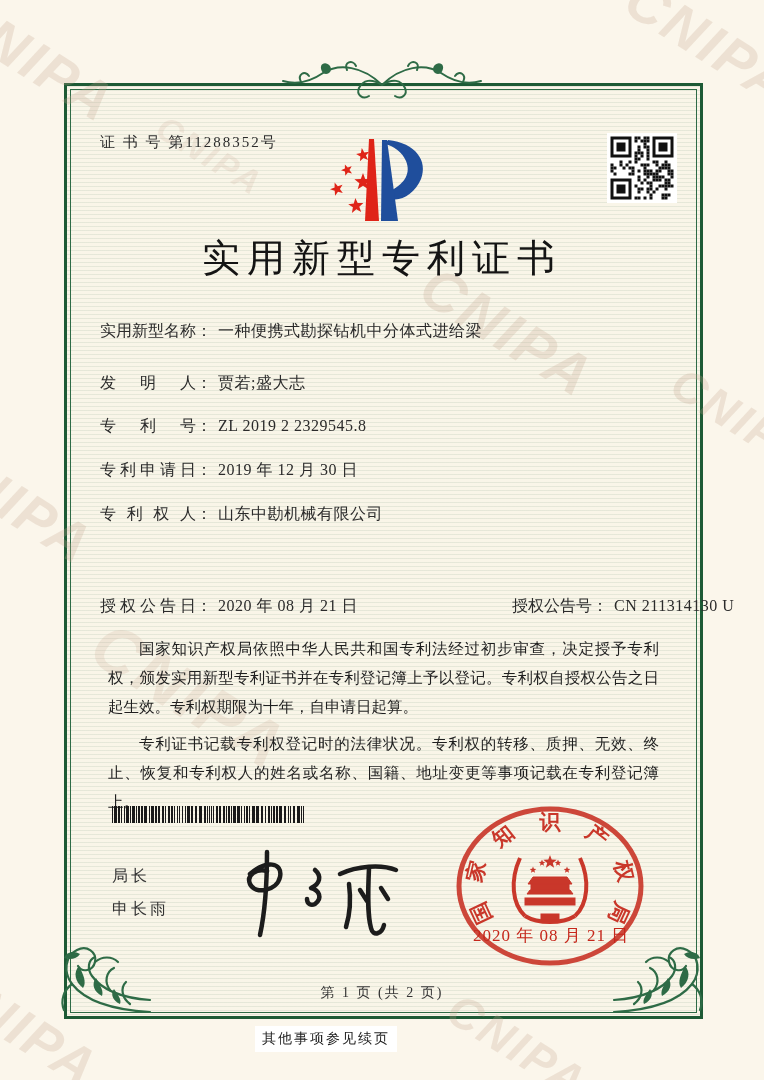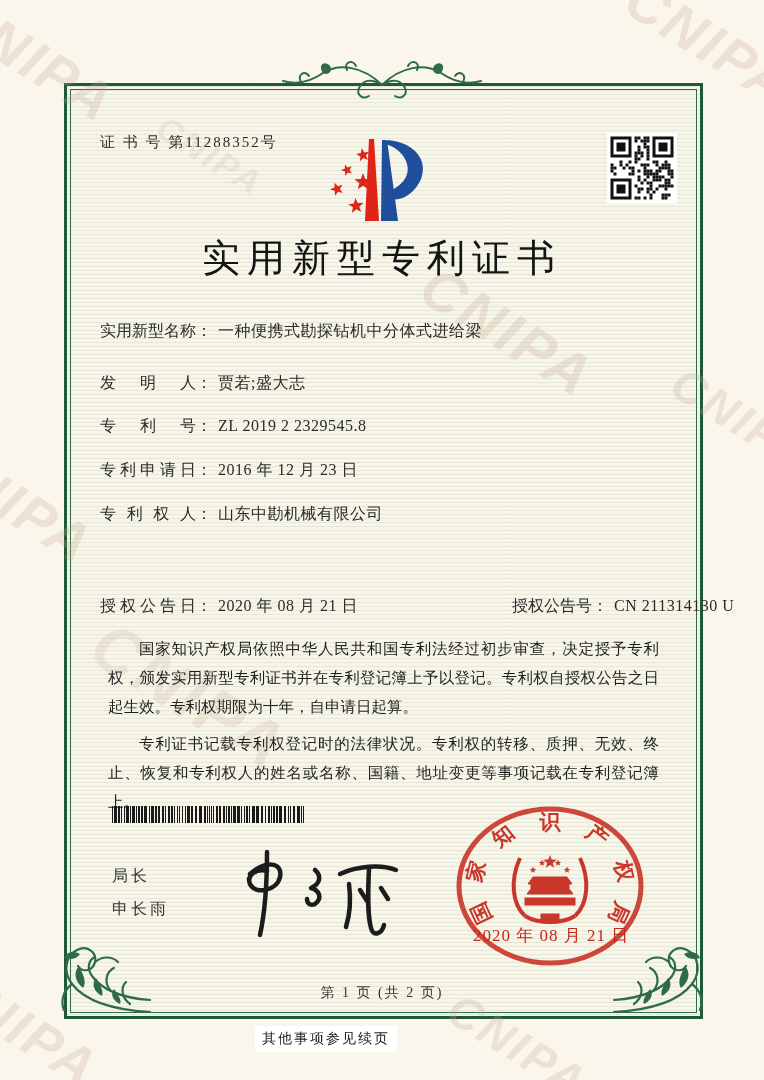--- a/index.html
+++ b/index.html
@@ -279,21 +279,21 @@
   <div class="frow" style="top:321px">
     <span class="flabel">实用新型名称</span><span class="fcolon">：</span><span class="fvalue">一种便携式勘探钻机中分体式进给梁</span>
   </div>
   <div class="frow" style="top:373px">
     <span class="flabel">发明人</span><span class="fcolon">：</span><span class="fvalue">贾若;盛大志</span>
   </div>
   <div class="frow" style="top:416px">
     <span class="flabel">专利号</span><span class="fcolon">：</span><span class="fvalue">ZL 2019 2 2329545.8</span>
   </div>
   <div class="frow" style="top:460px">
-    <span class="flabel">专利申请日</span><span class="fcolon">：</span><span class="fvalue">2016 年 12 月 23 日</span>
+    <span class="flabel">专利申请日</span><span class="fcolon">：</span><span class="fvalue">2019 年 12 月 30 日</span>
   </div>
   <div class="frow" style="top:504px">
     <span class="flabel">专利权人</span><span class="fcolon">：</span><span class="fvalue">山东中勘机械有限公司</span>
   </div>
   <div class="frow" style="top:596px;width:567px">
     <span class="flabel">授权公告日</span><span class="fcolon">：</span><span class="fvalue">2020 年 08 月 21 日</span>
     <span class="grant2">
       <span>授权公告号</span><span>：</span><span class="fvalue">CN 211314130 U</span>
     </span>
   </div>

